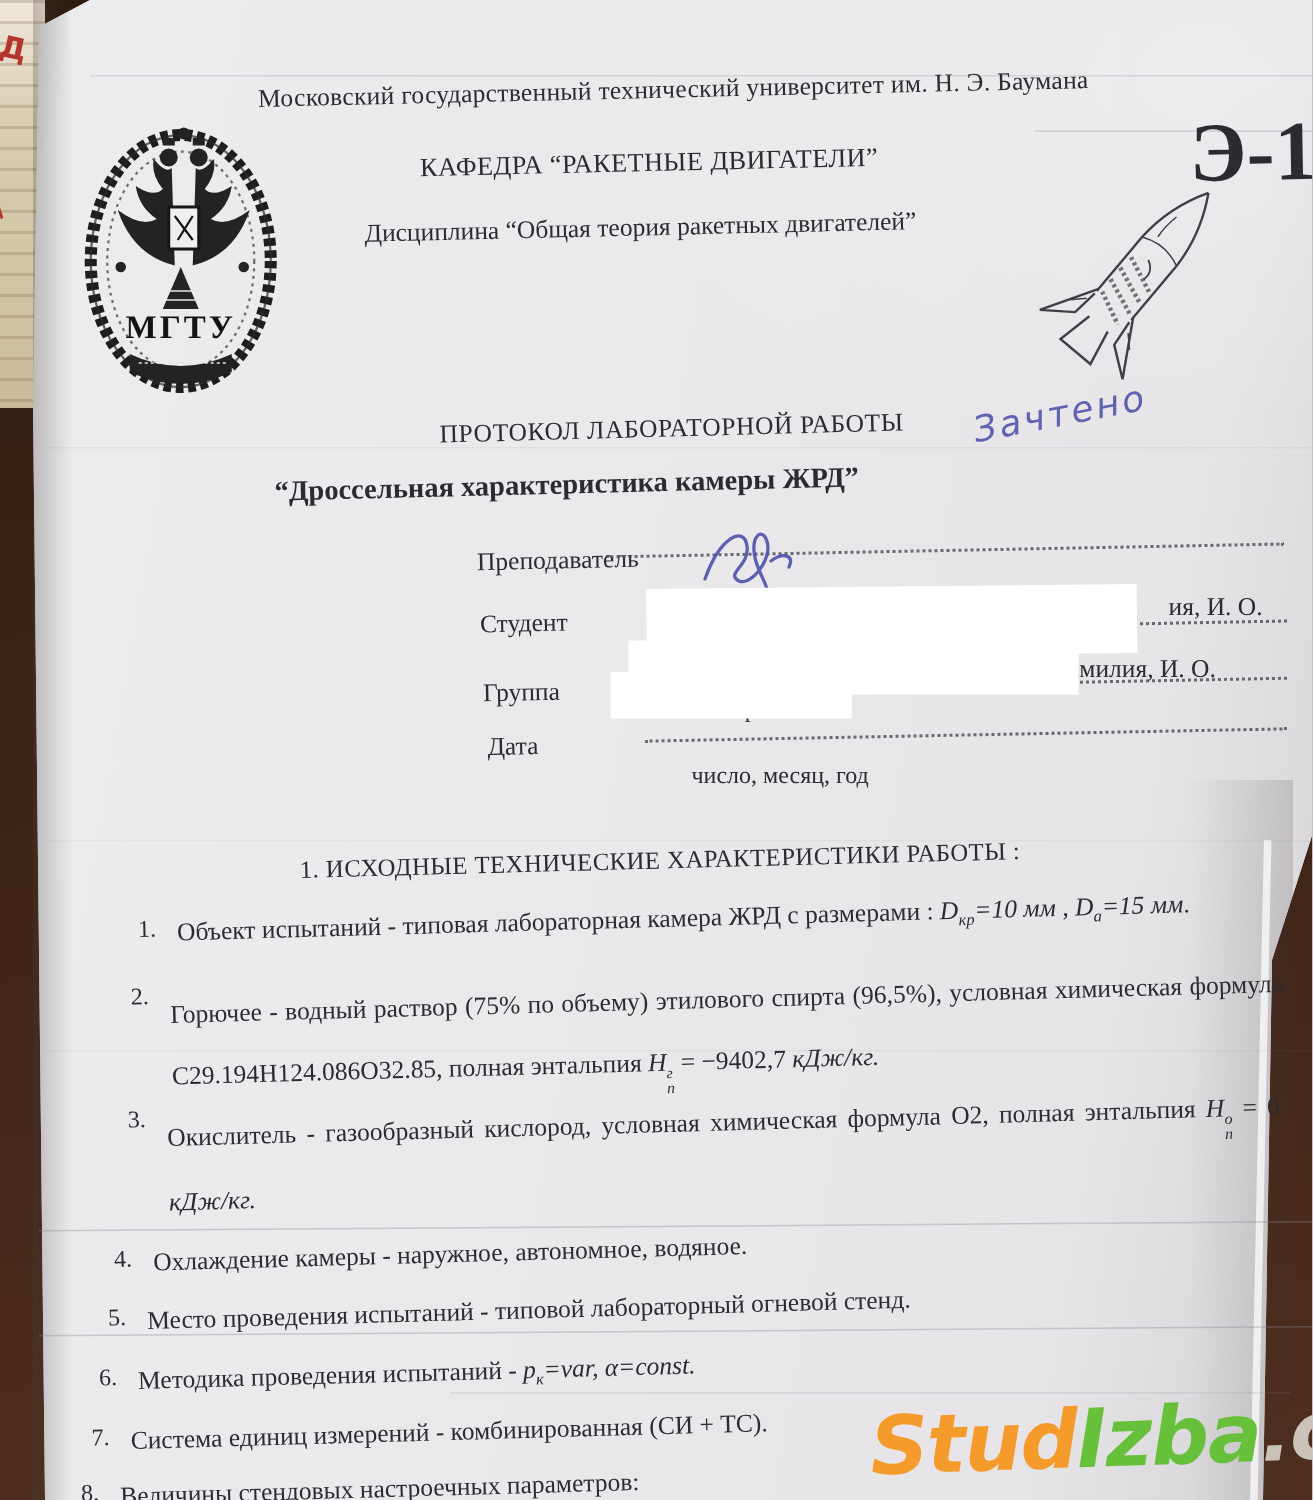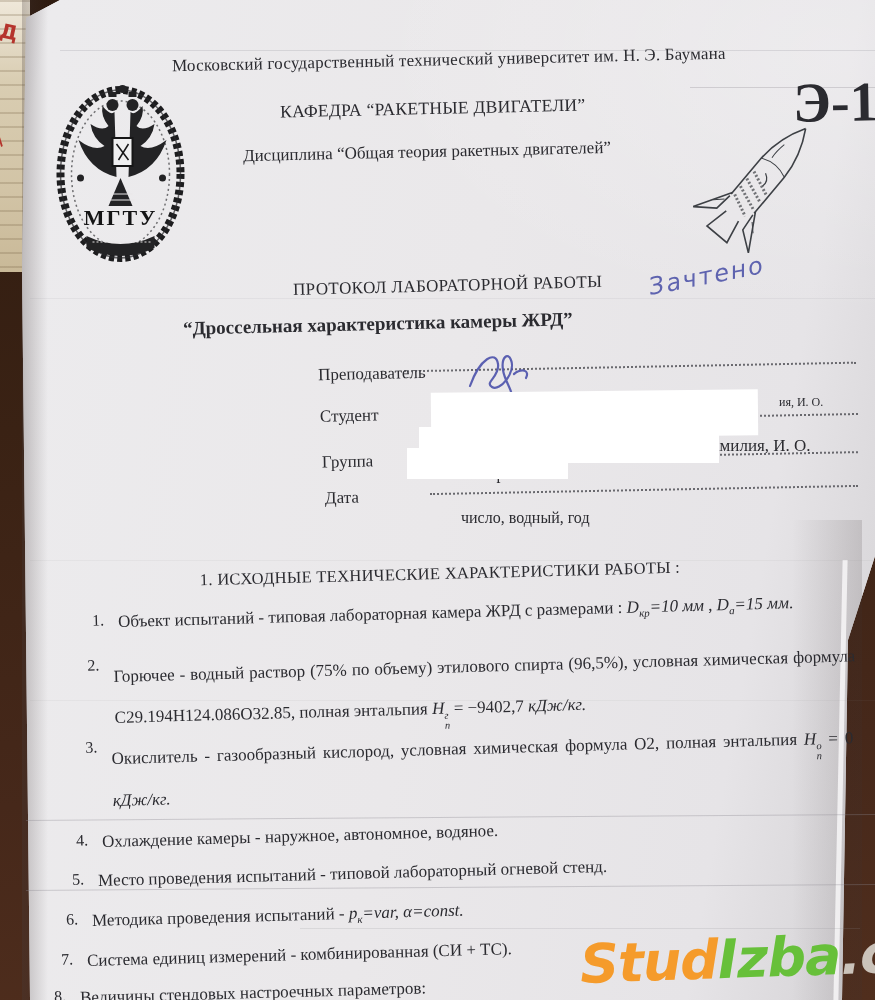--- a/index.html
+++ b/index.html
@@ -51,21 +51,21 @@
   .l-teacher{left:318px;top:364px;}
   .l-student{left:320px;top:406px;}
   .l-group{left:322px;top:452px;}
   .l-date{left:325px;top:488px;}
   .dotted{position:absolute;border-bottom:2px dotted #4a4a50;opacity:.8;z-index:5;transform:rotate(-1.1deg);}
   .d-teacher{left:404px;top:366px;width:452px;}
   .d-student{left:752px;top:414px;width:106px;}
   .d-group{left:560px;top:454px;width:298px;}
   .d-date{left:430px;top:489px;width:428px;}
   .hint{font-size:16px;z-index:5;}
-  .h-frag1{left:779px;top:395px;font-size:12px;}
+  .h-frag1{left:779px;top:395px;font-size:17px;}
   .h-frag2{left:712px;top:436px;font-size:17px;z-index:6;}
   .h-group{left:463px;top:465px;}
   .h-date{left:461px;top:509px;}
   .redact{position:absolute;background:#ffffff;z-index:7;}
   .rA{left:431px;top:391px;width:327px;height:46px;transform:rotate(-.6deg);}
   .rB{left:419px;top:427px;width:300px;height:36px;}
   .rC{left:407px;top:448px;width:161px;height:31px;}
   .sig{position:absolute;left:462px;top:344px;z-index:6;}
   
   .sect{left:150px;top:564px;width:580px;text-align:center;font-size:16.5px;letter-spacing:.3px;transform:rotate(-1.5deg);}
@@ -166,21 +166,21 @@
   </svg>
   <div class="t tilt flabel l-student">Студент</div>
   <div class="t hint h-frag1">ия, И. О.</div>
   <div class="dotted d-student"></div>
   <div class="t hint h-frag2">амилия, И. О.</div>
   <div class="t tilt flabel l-group">Группа</div>
   <div class="dotted d-group"></div>
   <div class="t hint h-group">номер</div>
   <div class="t tilt flabel l-date">Дата</div>
   <div class="dotted d-date"></div>
-  <div class="t hint h-date">число, водный, год</div>
+  <div class="t hint h-date">число, месяц, год</div>
 
   <div class="redact rA"></div>
   <div class="redact rB"></div>
   <div class="redact rC"></div>
 
   <div class="t sect">1. ИСХОДНЫЕ ТЕХНИЧЕСКИЕ ХАРАКТЕРИСТИКИ РАБОТЫ :</div>
   <ol class="spec">
       <li>
         <span class="num">1.</span>
         <div class="itx"><span>Объект испытаний - типовая лабораторная камера ЖРД с размерами : </span><span class="it">D</span><sub class="sm">кр</sub><span class="it">=10 мм</span><span> , </span><span class="it">D</span><sub class="sm">а</sub><span class="it">=15 мм</span><span>.</span></div>

